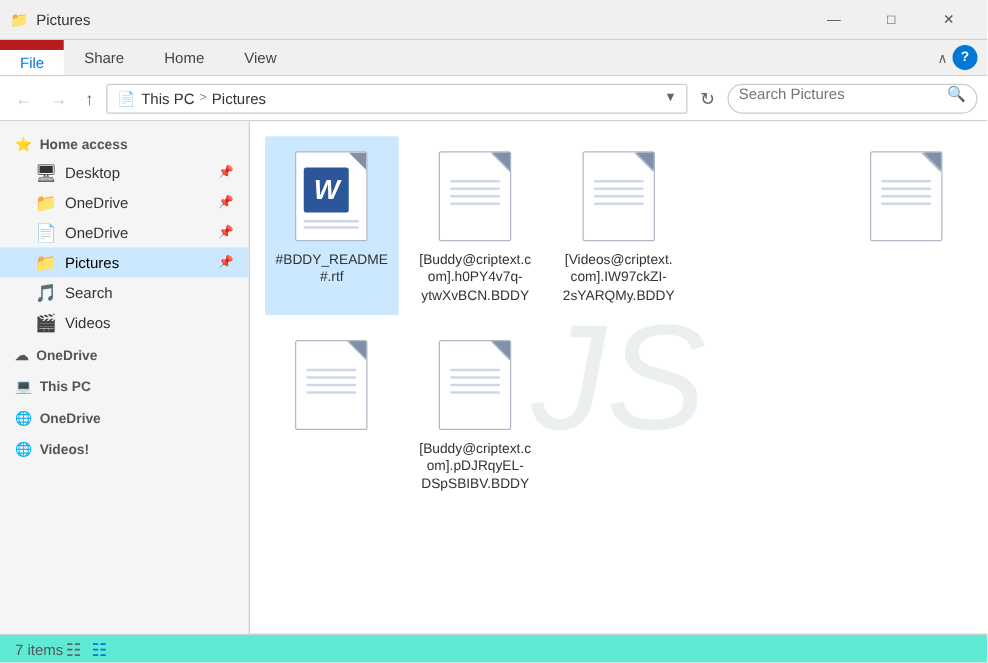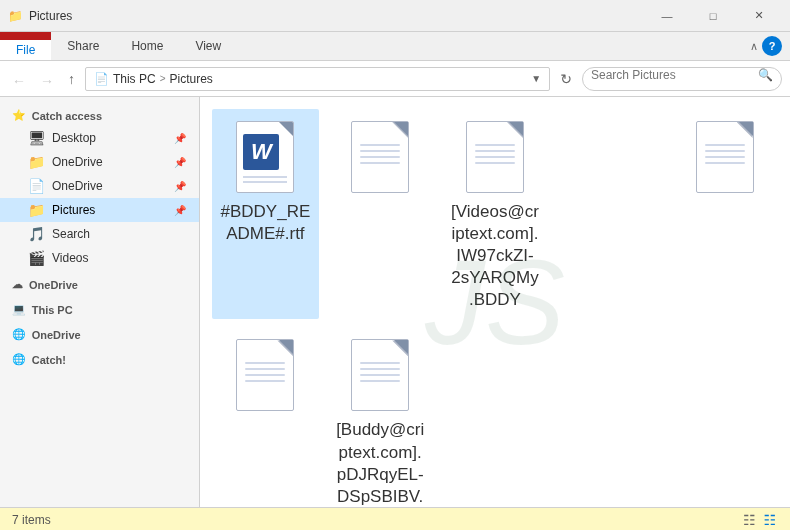--- a/index.html
+++ b/index.html
@@ -163,21 +163,21 @@
       border-radius: 2px;
       text-align: center;
     }
     .file-item.selected { background: #cce8ff; }
     .file-icon {
       width: 72px; height: 80px;
       display: flex; align-items: center; justify-content: center;
       margin-bottom: 4px;
     }
     .file-label {
-      font-size: 17px; color: #333;
+      font-size: 11px; color: #333;
       max-width: 90px; word-break: break-word;
       line-height: 1.3;
     }
 
     
     .generic-file {
       position: relative;
       width: 58px; height: 72px;
     }
     .generic-file-body {
@@ -245,26 +245,25 @@
       position: absolute;
       top: 54px; left: 6px; right: 6px;
     }
     .word-line {
       height: 2px; background: #d0d8e8; margin-bottom: 3px;
     }
 
     
     .status-bar {
       height: 24px;
-      background: #fef9c3;
+      background: #5eead4;
       border-top: 1px solid #d0d0d0;
       display: flex; align-items: center;
       padding: 0 12px;
       font-size: 12px; color: #555;
-      justify-content: space-between;
     }
     .status-right { display: flex; gap: 4px; align-items: center; }
     .view-btn {
       background: none; border: none; cursor: pointer;
       color: #666; font-size: 14px; padding: 2px;
     }
     .view-btn.active { color: #0078d7; }
 
     
     .files-wrapper {
@@ -330,21 +329,21 @@
     <span class="search-icon">🔍</span>
   </div>
 </div>
 
 <div class="main-container">
 
   <div class="sidebar">
     <div class="sidebar-section">
       <div class="sidebar-header">
         <span>⭐</span>
-        <span>Catch access</span>
+        <span>Home access</span>
       </div>
       <div class="sidebar-item">
         <span class="item-icon">🖥</span>
         <span>Desktop</span>
         <span class="pin-icon">📌</span>
       </div>
       <div class="sidebar-item">
         <span class="item-icon">📁</span>
         <span>OneDrive</span>
         <span class="pin-icon">📌</span>
@@ -382,21 +381,21 @@
     </div>
     <div class="sidebar-section">
       <div class="sidebar-header">
         <span>🌐</span>
         <span>OneDrive</span>
       </div>
     </div>
     <div class="sidebar-section">
       <div class="sidebar-header">
         <span>🌐</span>
-        <span>Catch!</span>
+        <span>Videos!</span>
       </div>
     </div>
   </div>
 
   <div class="files-wrapper">
     <div class="watermark">JS</div>
     <div class="files-area">
 
       <div class="file-item selected">
         <div class="file-icon">
@@ -422,20 +421,21 @@
               <div class="generic-file-fold"></div>
               <div class="generic-file-lines">
                 <div class="file-line"></div>
                 <div class="file-line"></div>
                 <div class="file-line"></div>
                 <div class="file-line"></div>
               </div>
             </div>
           </div>
         </div>
+        <span class="file-label">[Buddy@criptext.com].h0PY4v7q-ytwXvBCN.BDDY</span>
       </div>
 
       <div class="file-item">
         <div class="file-icon">
           <div class="generic-file">
             <div class="generic-file-body">
               <div class="generic-file-fold"></div>
               <div class="generic-file-lines">
                 <div class="file-line"></div>
                 <div class="file-line"></div>

